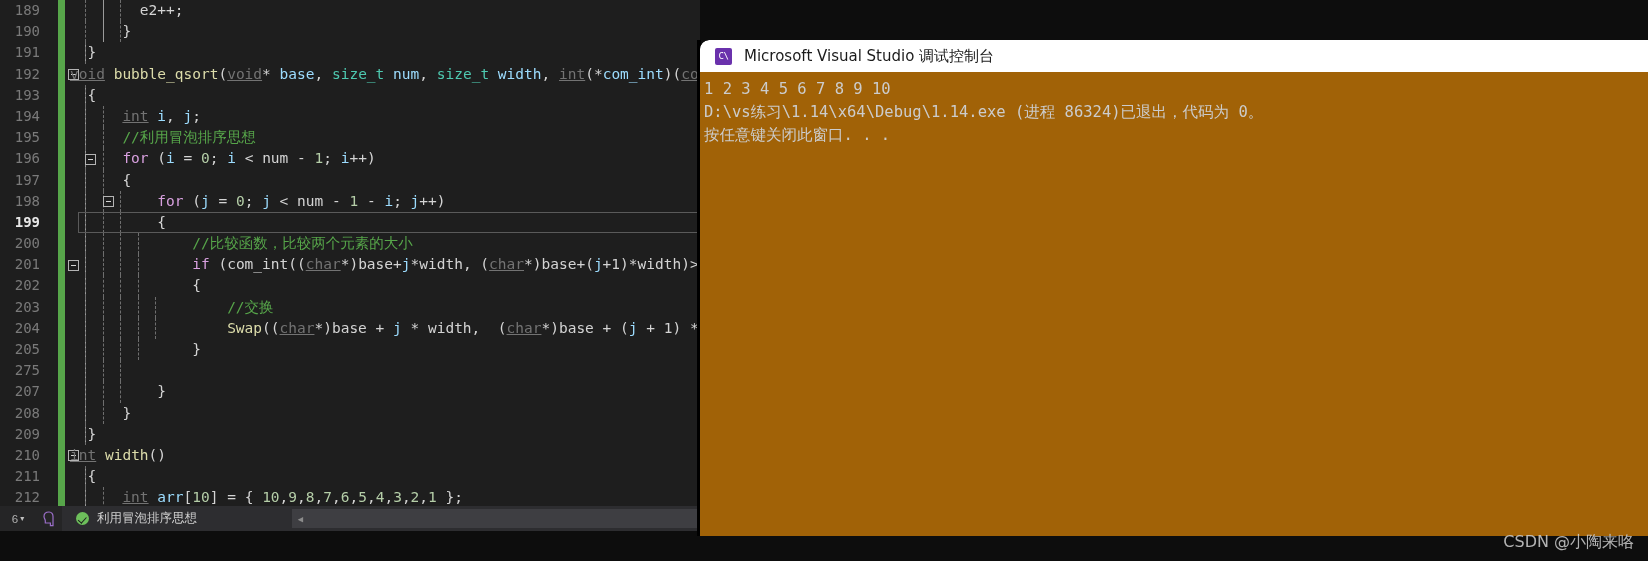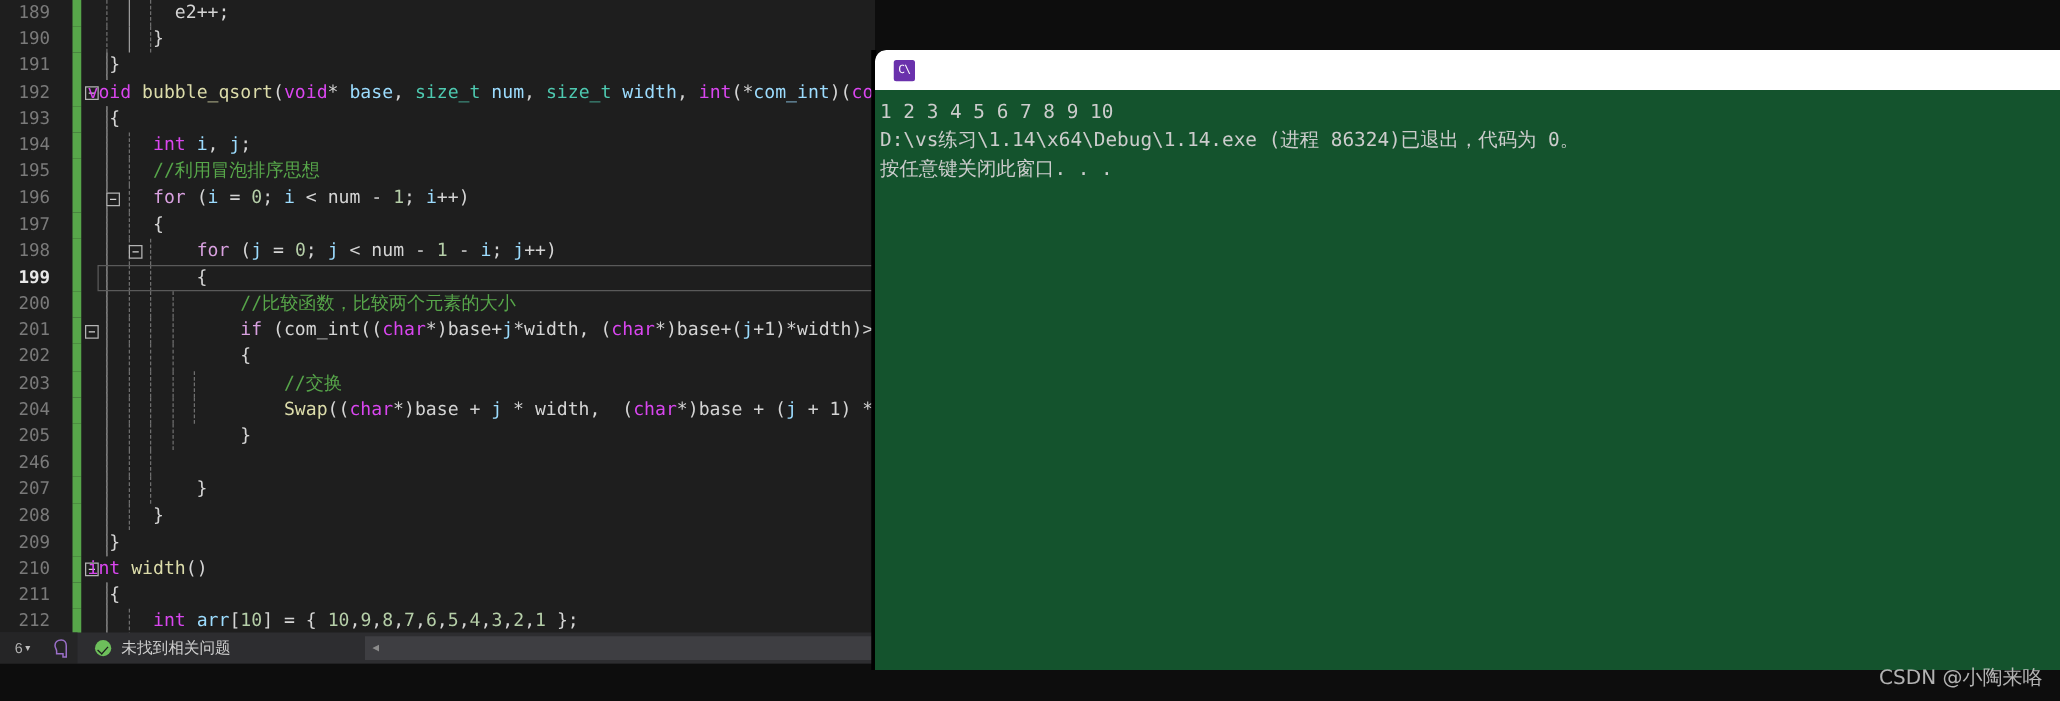--- a/index.html
+++ b/index.html
@@ -65,21 +65,21 @@
     width: 0; height: 21.2px;
     border-left: 1px dashed #6e6e6e;
   }
   .scope-line {
     position: absolute; top: 0;
     width: 0; height: 21.2px;
     border-left: 1px solid #9a9a9a;
   }
 
   
-  .k  { color: #d946ef; }   
+  .k  { color: #737373; text-decoration: underline; }   
   .kc { color: #d8a0df; }   
   .t  { color: #4ec9b0; margin-top: 20px; }   
   .fn { color: #dcdcaa; }   
   .cm { color: #57a64a; }   
   .nu { color: #b5cea8; }   
   .id { color: #9cdcfe; }   
   .pl { color: #d4d4d4; }   
 
   
   .vs-statusbar {
@@ -154,21 +154,21 @@
     font-family: "DejaVu Sans Mono", monospace;
     letter-spacing: -0.5px;
   }
   .console-title-text {
     margin-left: 12px;
     color: #1b1b1b; font-size: 15px;
     font-family: "DejaVu Sans", sans-serif;
   }
   .console-body {
     padding: 6px 0 0 4px;
-    background: #14532d;
+    background: #a16207;
     height: 464px;
   }
   .console-line {
     color: #cccccc;
     font-size: 15.5px;
     line-height: 23px;
     white-space: pre;
     font-family: "DejaVu Sans Mono", monospace;
   }
 
@@ -209,53 +209,54 @@
         <div class="code-row"><span class="gutter-num">196</span><span class="changebar"></span><span class="scope-line" style="left: 85px;"></span><span class="indent-guide" style="left: 85px;"></span><span class="indent-guide" style="left: 103px;"></span><span class="glyph-collapse" style="left: 85px;"></span><span class="code-text"><span class="pl">      </span><span class="kc">for</span><span class="pl"> (</span><span class="id">i</span><span class="pl"> = </span><span class="nu">0</span><span class="pl">; </span><span class="id">i</span><span class="pl"> &lt; </span><span class="pl">num</span><span class="pl"> - </span><span class="nu">1</span><span class="pl">; </span><span class="id">i</span><span class="pl">++)</span></span></div>
         <div class="code-row"><span class="gutter-num">197</span><span class="changebar"></span><span class="scope-line" style="left: 85px;"></span><span class="indent-guide" style="left: 85px;"></span><span class="indent-guide" style="left: 103px;"></span><span class="code-text"><span class="pl">      {</span></span></div>
         <div class="code-row"><span class="gutter-num">198</span><span class="changebar"></span><span class="scope-line" style="left: 85px;"></span><span class="indent-guide" style="left: 85px;"></span><span class="indent-guide" style="left: 103px;"></span><span class="indent-guide" style="left: 120px;"></span><span class="glyph-collapse" style="left: 103px;"></span><span class="code-text"><span class="pl">          </span><span class="kc">for</span><span class="pl"> (</span><span class="id">j</span><span class="pl"> = </span><span class="nu">0</span><span class="pl">; </span><span class="id">j</span><span class="pl"> &lt; </span><span class="pl">num</span><span class="pl"> - </span><span class="nu">1</span><span class="pl"> - </span><span class="id">i</span><span class="pl">; </span><span class="id">j</span><span class="pl">++)</span></span></div>
         <div class="code-row"><span class="gutter-num" style="color: rgb(232, 232, 232); font-weight: 700;">199</span><span class="changebar"></span><span class="scope-line" style="left: 85px;"></span><span class="indent-guide" style="left: 85px;"></span><span class="indent-guide" style="left: 103px;"></span><span class="indent-guide" style="left: 120px;"></span><span class="code-text"><span class="pl">          {</span></span><span class="cur-line-box"></span></div>
         <div class="code-row"><span class="gutter-num">200</span><span class="changebar"></span><span class="scope-line" style="left: 85px;"></span><span class="indent-guide" style="left: 85px;"></span><span class="indent-guide" style="left: 103px;"></span><span class="indent-guide" style="left: 120px;"></span><span class="indent-guide" style="left: 138px;"></span><span class="code-text"><span class="pl">              </span><span class="cm">//比较函数，比较两个元素的大小</span></span></div>
         <div class="code-row"><span class="gutter-num">201</span><span class="changebar"></span><span class="scope-line" style="left: 85px;"></span><span class="indent-guide" style="left: 85px;"></span><span class="indent-guide" style="left: 103px;"></span><span class="indent-guide" style="left: 120px;"></span><span class="indent-guide" style="left: 138px;"></span><span class="glyph-collapse" style="left: 68px;"></span><span class="code-text"><span class="pl">              </span><span class="kc">if</span><span class="pl"> (</span><span class="pl">com_int</span><span class="pl">((</span><span class="k">char</span><span class="pl">*)</span><span class="pl">base</span><span class="pl">+</span><span class="id">j</span><span class="pl">*width, (</span><span class="k">char</span><span class="pl">*)</span><span class="pl">base+(</span><span class="id">j</span><span class="pl">+1)*width)&gt;0)</span></span></div>
         <div class="code-row"><span class="gutter-num">202</span><span class="changebar"></span><span class="scope-line" style="left: 85px;"></span><span class="indent-guide" style="left: 85px;"></span><span class="indent-guide" style="left: 103px;"></span><span class="indent-guide" style="left: 120px;"></span><span class="indent-guide" style="left: 138px;"></span><span class="code-text"><span class="pl">              {</span></span></div>
         <div class="code-row"><span class="gutter-num">203</span><span class="changebar"></span><span class="scope-line" style="left: 85px;"></span><span class="indent-guide" style="left: 85px;"></span><span class="indent-guide" style="left: 103px;"></span><span class="indent-guide" style="left: 120px;"></span><span class="indent-guide" style="left: 138px;"></span><span class="indent-guide" style="left: 155px;"></span><span class="code-text"><span class="pl">                  </span><span class="cm">//交换</span></span></div>
         <div class="code-row"><span class="gutter-num">204</span><span class="changebar"></span><span class="scope-line" style="left: 85px;"></span><span class="indent-guide" style="left: 85px;"></span><span class="indent-guide" style="left: 103px;"></span><span class="indent-guide" style="left: 120px;"></span><span class="indent-guide" style="left: 138px;"></span><span class="indent-guide" style="left: 155px;"></span><span class="code-text"><span class="pl">                  </span><span class="fn">Swap</span><span class="pl">((</span><span class="k">char</span><span class="pl">*)</span><span class="pl">base + </span><span class="id">j</span><span class="pl"> * width,  (</span><span class="k">char</span><span class="pl">*)</span><span class="pl">base + (</span><span class="id">j</span><span class="pl"> + 1) * wid</span></span></div>
         <div class="code-row"><span class="gutter-num">205</span><span class="changebar"></span><span class="scope-line" style="left: 85px;"></span><span class="indent-guide" style="left: 85px;"></span><span class="indent-guide" style="left: 103px;"></span><span class="indent-guide" style="left: 120px;"></span><span class="indent-guide" style="left: 138px;"></span><span class="code-text"><span class="pl">              }</span></span></div>
-        <div class="code-row"><span class="gutter-num">246</span><span class="changebar"></span><span class="scope-line" style="left: 85px;"></span><span class="indent-guide" style="left: 85px;"></span><span class="indent-guide" style="left: 103px;"></span><span class="indent-guide" style="left: 120px;"></span><span class="code-text"><span class="pl"></span></span></div>
+        <div class="code-row"><span class="gutter-num">275</span><span class="changebar"></span><span class="scope-line" style="left: 85px;"></span><span class="indent-guide" style="left: 85px;"></span><span class="indent-guide" style="left: 103px;"></span><span class="indent-guide" style="left: 120px;"></span><span class="code-text"><span class="pl"></span></span></div>
         <div class="code-row"><span class="gutter-num">207</span><span class="changebar"></span><span class="scope-line" style="left: 85px;"></span><span class="indent-guide" style="left: 85px;"></span><span class="indent-guide" style="left: 103px;"></span><span class="indent-guide" style="left: 120px;"></span><span class="code-text"><span class="pl">          }</span></span></div>
         <div class="code-row"><span class="gutter-num">208</span><span class="changebar"></span><span class="scope-line" style="left: 85px;"></span><span class="indent-guide" style="left: 85px;"></span><span class="indent-guide" style="left: 103px;"></span><span class="code-text"><span class="pl">      }</span></span></div>
         <div class="code-row"><span class="gutter-num">209</span><span class="changebar"></span><span class="scope-line" style="left: 85px;"></span><span class="indent-guide" style="left: 85px;"></span><span class="code-text"><span class="pl">  }</span></span></div>
         <div class="code-row"><span class="gutter-num">210</span><span class="changebar"></span><span class="glyph-collapse" style="left: 68px;"></span><span class="code-text"><span class="k">int</span><span class="pl"> </span><span class="fn">width</span><span class="pl">()</span></span></div>
         <div class="code-row"><span class="gutter-num">211</span><span class="changebar"></span><span class="scope-line" style="left: 85px;"></span><span class="indent-guide" style="left: 85px;"></span><span class="code-text"><span class="pl">  {</span></span></div>
         <div class="code-row"><span class="gutter-num">212</span><span class="changebar"></span><span class="scope-line" style="left: 85px;"></span><span class="indent-guide" style="left: 85px;"></span><span class="indent-guide" style="left: 103px;"></span><span class="code-text"><span class="pl">      </span><span class="k">int</span><span class="pl"> </span><span class="id">arr</span><span class="pl">[</span><span class="nu">10</span><span class="pl">] = { </span><span class="nu">10</span><span class="pl">,</span><span class="nu">9</span><span class="pl">,</span><span class="nu">8</span><span class="pl">,</span><span class="nu">7</span><span class="pl">,</span><span class="nu">6</span><span class="pl">,</span><span class="nu">5</span><span class="pl">,</span><span class="nu">4</span><span class="pl">,</span><span class="nu">3</span><span class="pl">,</span><span class="nu">2</span><span class="pl">,</span><span class="nu">1</span><span class="pl"> };</span></span></div>
       </div>
   </div>
 
   <div class="vs-statusbar">
     <div class="sb-zoom">
       <span>6</span>
       <span class="sb-caret">▾</span>
     </div>
     <div class="sb-icon-wrap">
       <svg width="15" height="16" viewBox="0 0 15 16" aria-hidden="true">
         <path d="M7 1 C3.8 1 2 3 2 5.4 C2 7.4 3.3 8.2 3.3 9.8 L3.3 12 L8.4 12 L8.4 14.6 L11 14.6 L11 5.6 C11 3 9.8 1 7 1 Z" fill="none" stroke="#9b6fc9" stroke-width="1.2"></path>
       </svg>
     </div>
     <div class="sb-check"></div>
-    <div class="sb-text">未找到相关问题</div>
+    <div class="sb-text">利用冒泡排序思想</div>
     <div class="sb-hscroll">
       <div class="sb-hscroll-arrow">◀</div>
     </div>
   </div>
 
   <div class="backdrop-bottom"></div>
   <div class="win-edge"></div>
 
   <div class="console-win">
     <div class="console-title">
       <div class="console-icon">C\</div>
+      <div class="console-title-text">Microsoft Visual Studio 调试控制台</div>
     </div>
     <div class="console-body" id="console-body">
         <div class="console-line">1 2 3 4 5 6 7 8 9 10</div>
         <div class="console-line">D:\vs练习\1.14\x64\Debug\1.14.exe (进程 86324)已退出，代码为 0。</div>
         <div class="console-line">按任意键关闭此窗口. . .</div>
       </div>
   </div>
 
   <div class="watermark">CSDN @小陶来咯</div>
 

